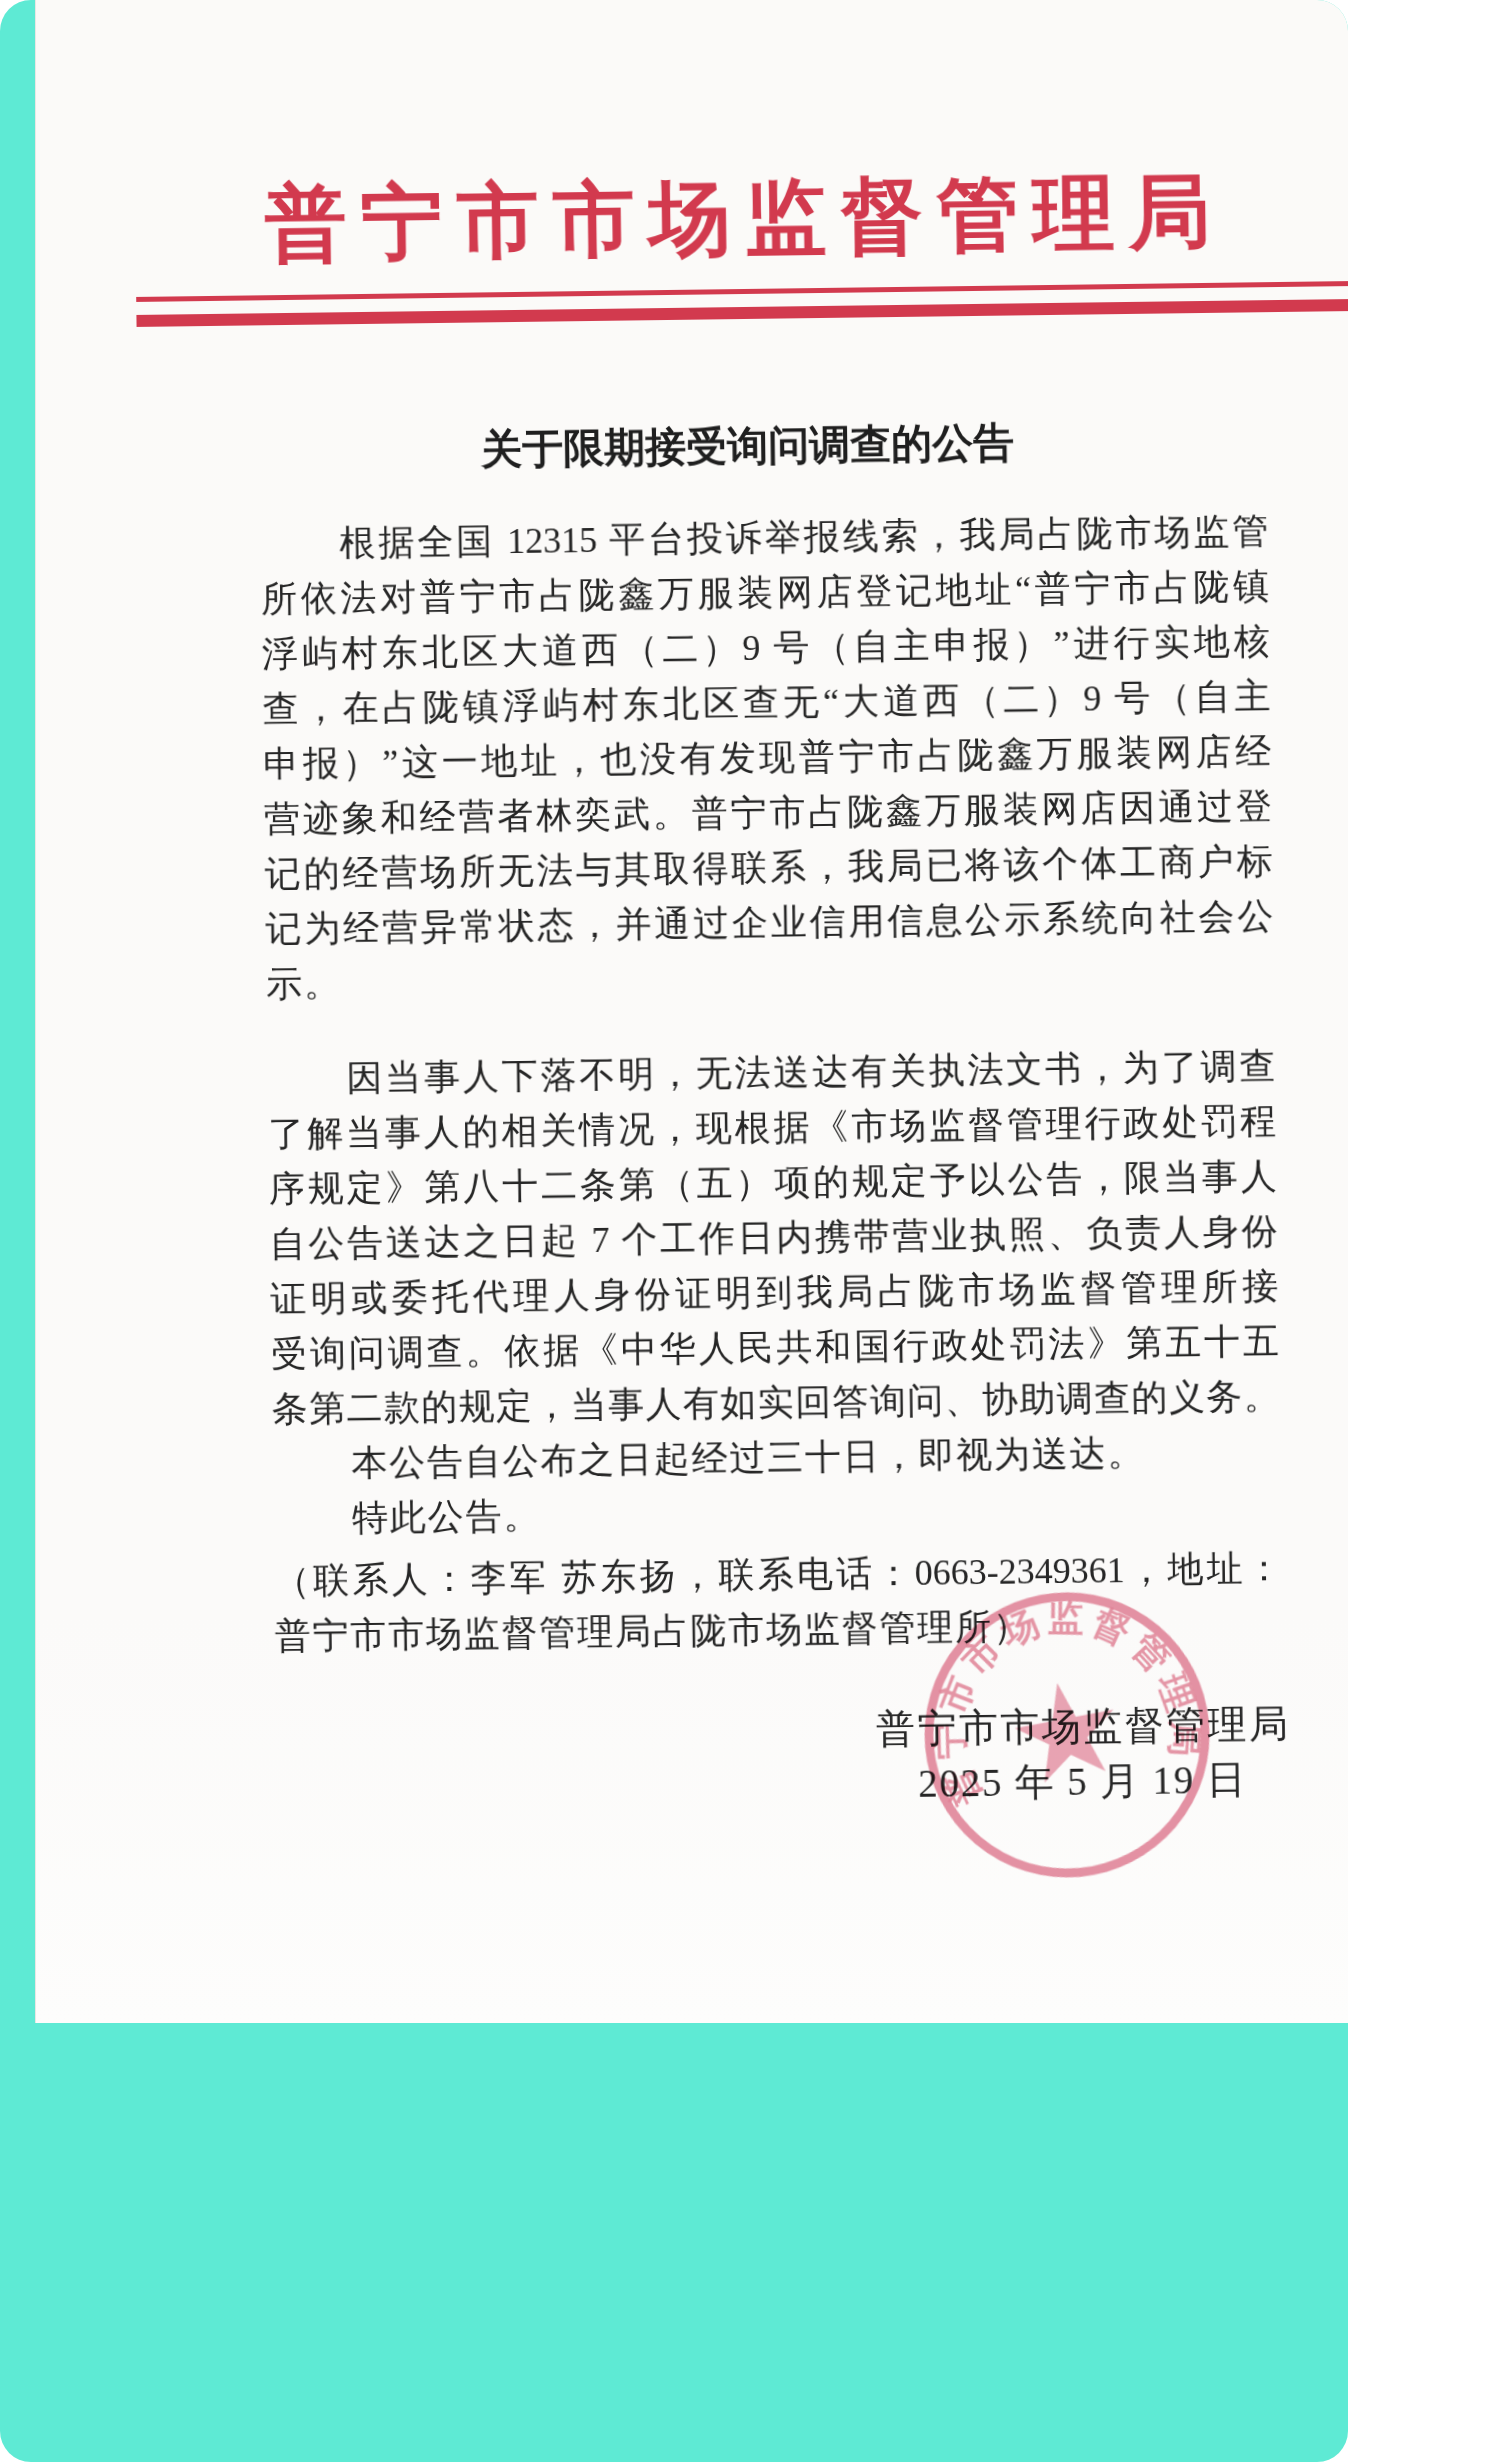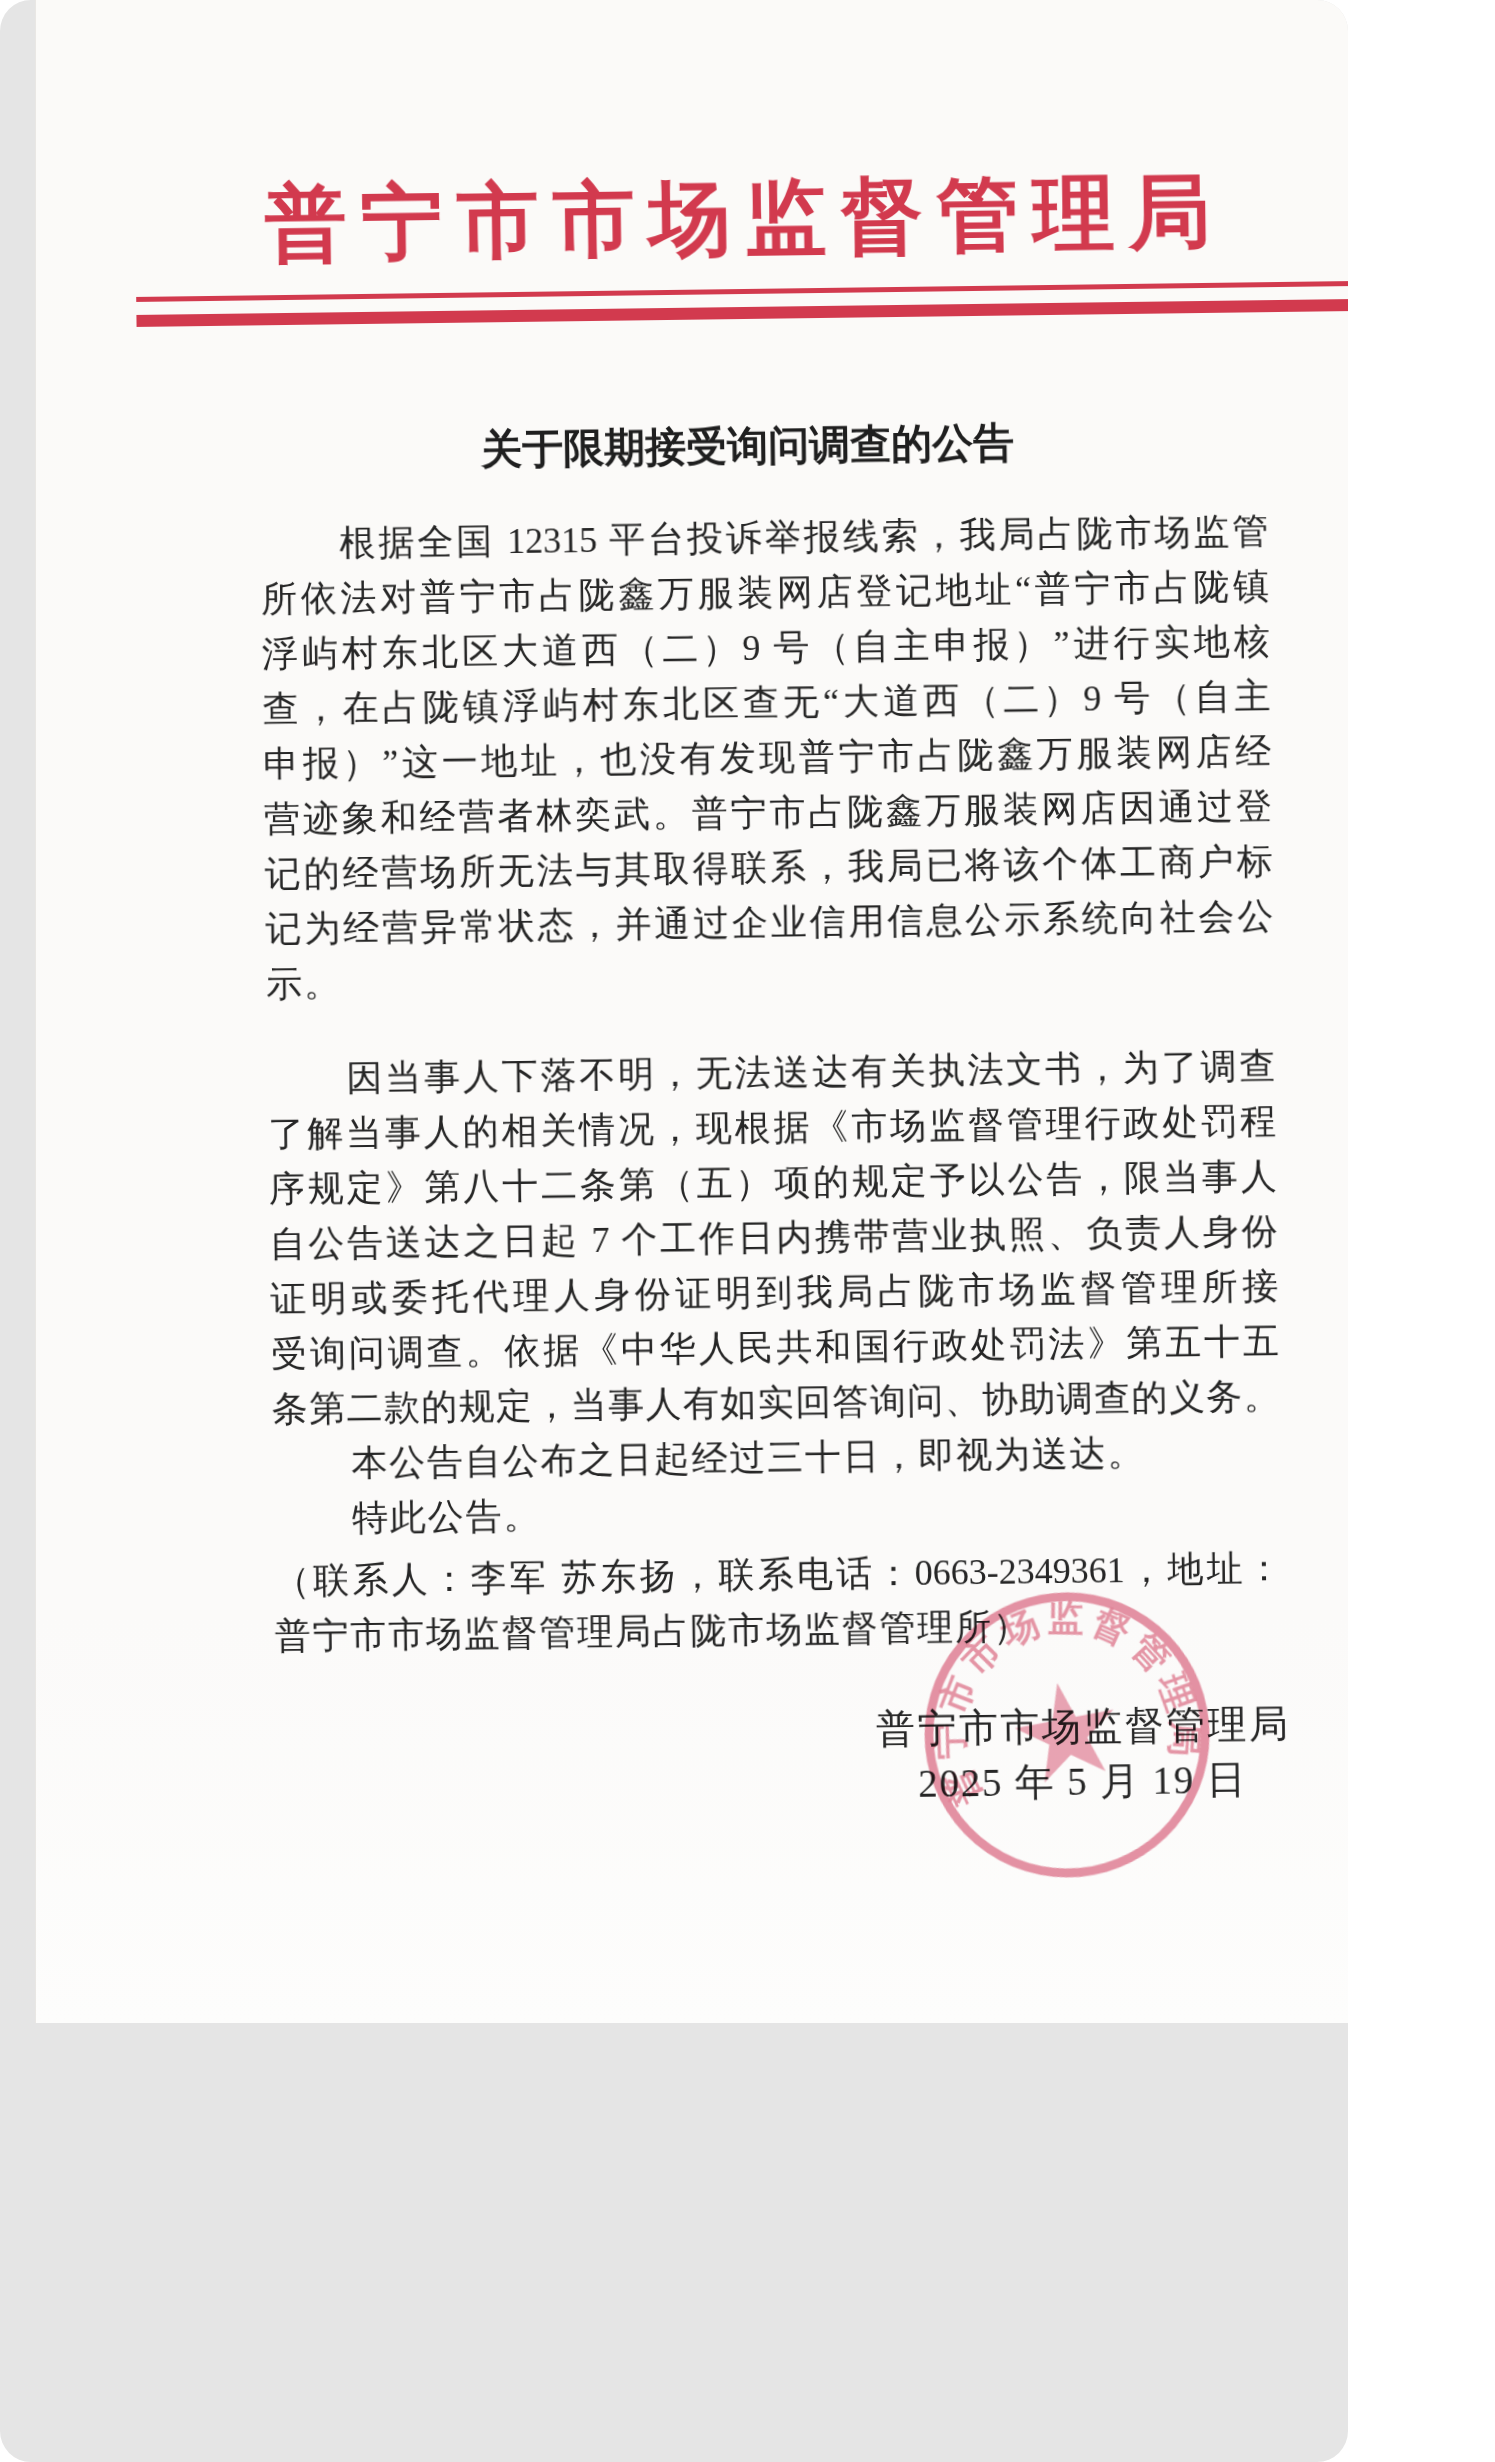--- a/index.html
+++ b/index.html
@@ -4,21 +4,21 @@
 <style>
   :root{
     --red:#d23a4e;
     --stamp:#d9677f;
     --ink:#262626;
   }
   html,body{margin:0;padding:0;background:#ffffff;}
   .page{
     position:relative;
     width:1348px;height:2462px;
-    background:#e5e5e5;
+    background:#5eead4;
     overflow:hidden;
     font-family:"Liberation Serif","DejaVu Serif",serif;
     border-radius:31px;
   }
   
   .scan{
     position:absolute;left:35px;top:0;right:0;height:2023px;
     background:linear-gradient(180deg,#fbfaf8 0%,#fbfaf9 80%,#fdfdfc 100%);
     border-left:1.8px solid #e9e7e4;
   }

